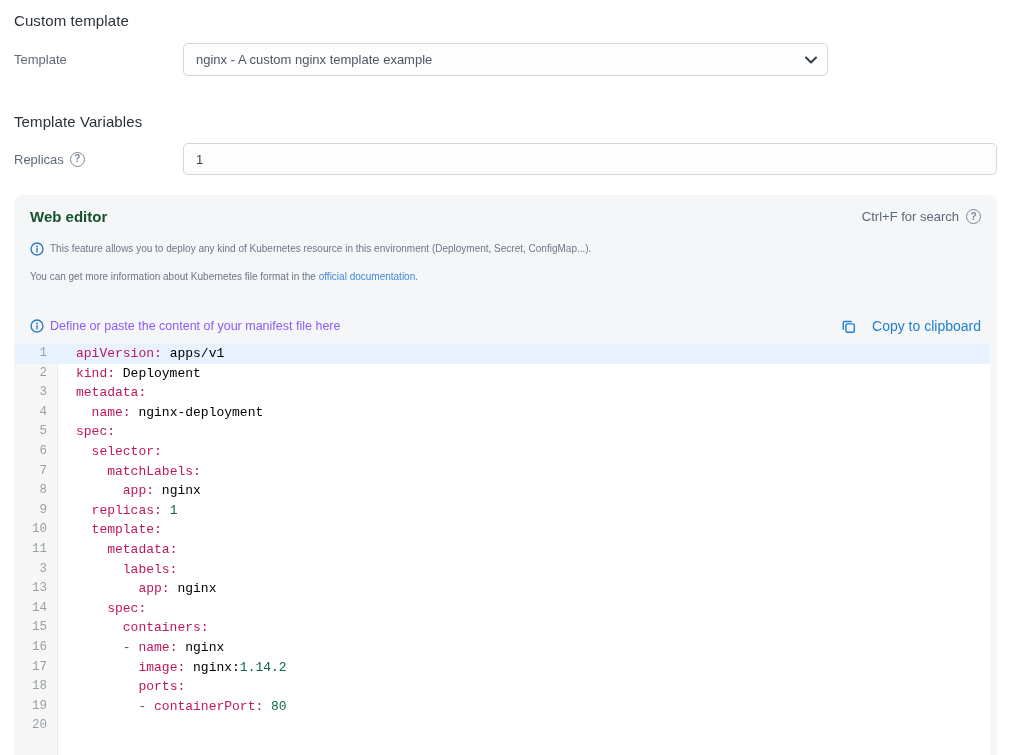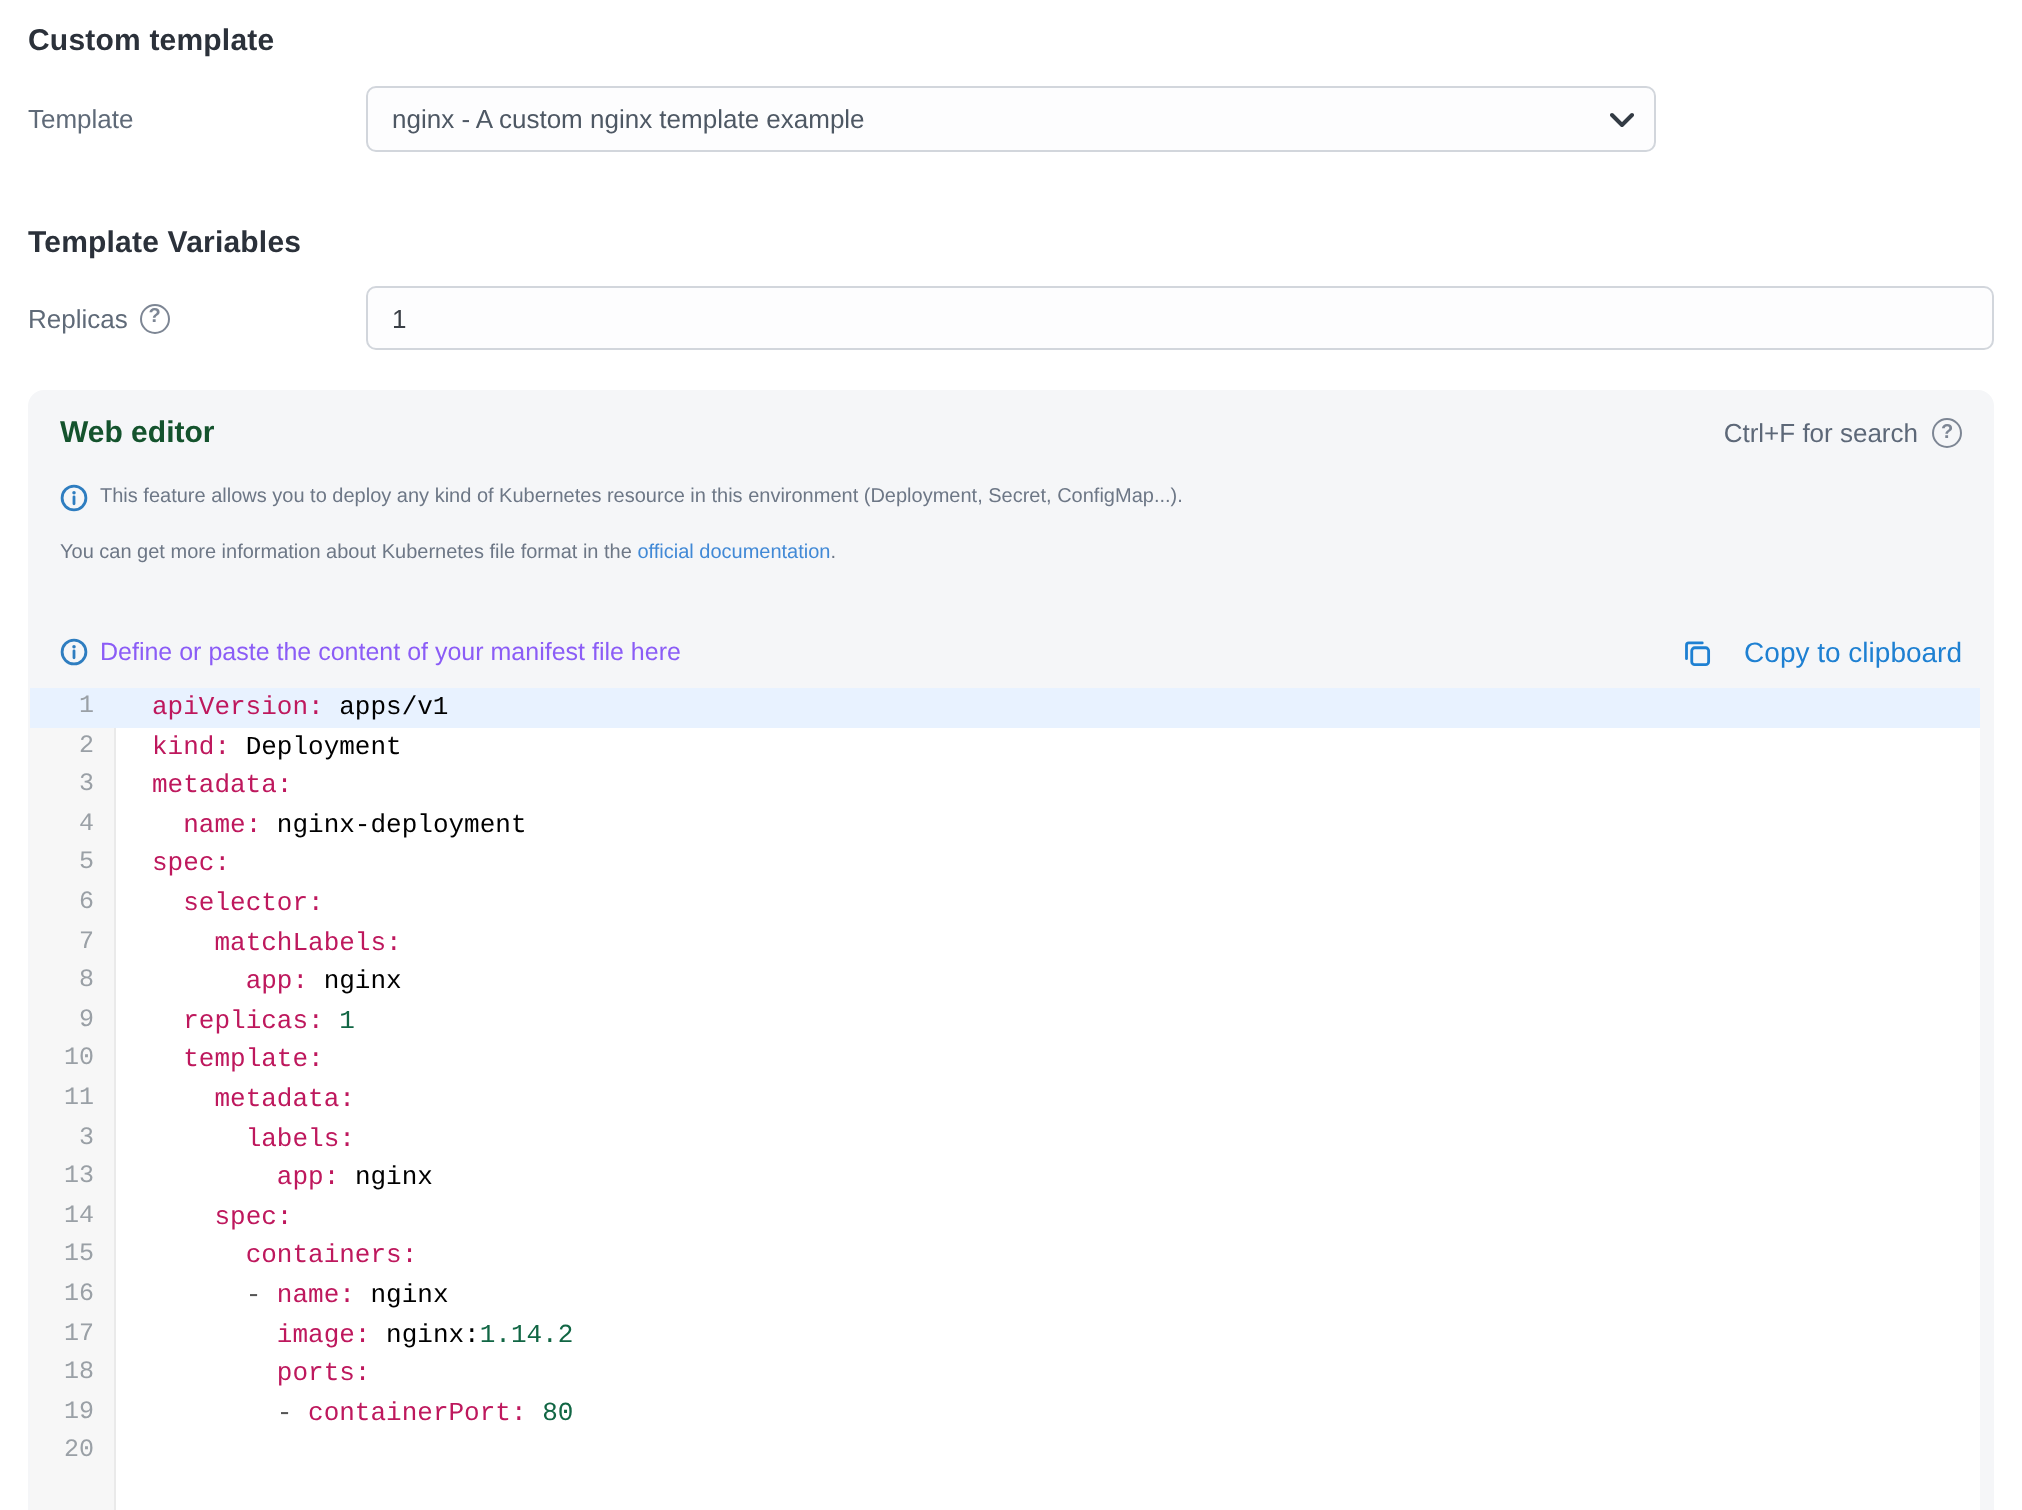--- a/index.html
+++ b/index.html
@@ -8,21 +8,21 @@
     font-family: "Liberation Sans", sans-serif;
     background: #ffffff;
     overflow: hidden;
     color: #333;
   }
   .page { padding: 0 14px; }
 
   .section-title {
     margin-top: 12px;
     font-size: 15px;
-    font-weight: 700;
+    font-weight: 400;
     color: #2b313a;
     letter-spacing: .1px;
   }
   .form-row { display: flex; }
   .row-template { margin-top: 14px; }
   .row-replicas { margin-top: 13px; }
   .form-label {
     width: 169px;
     flex: none;
     font-size: 13px;

